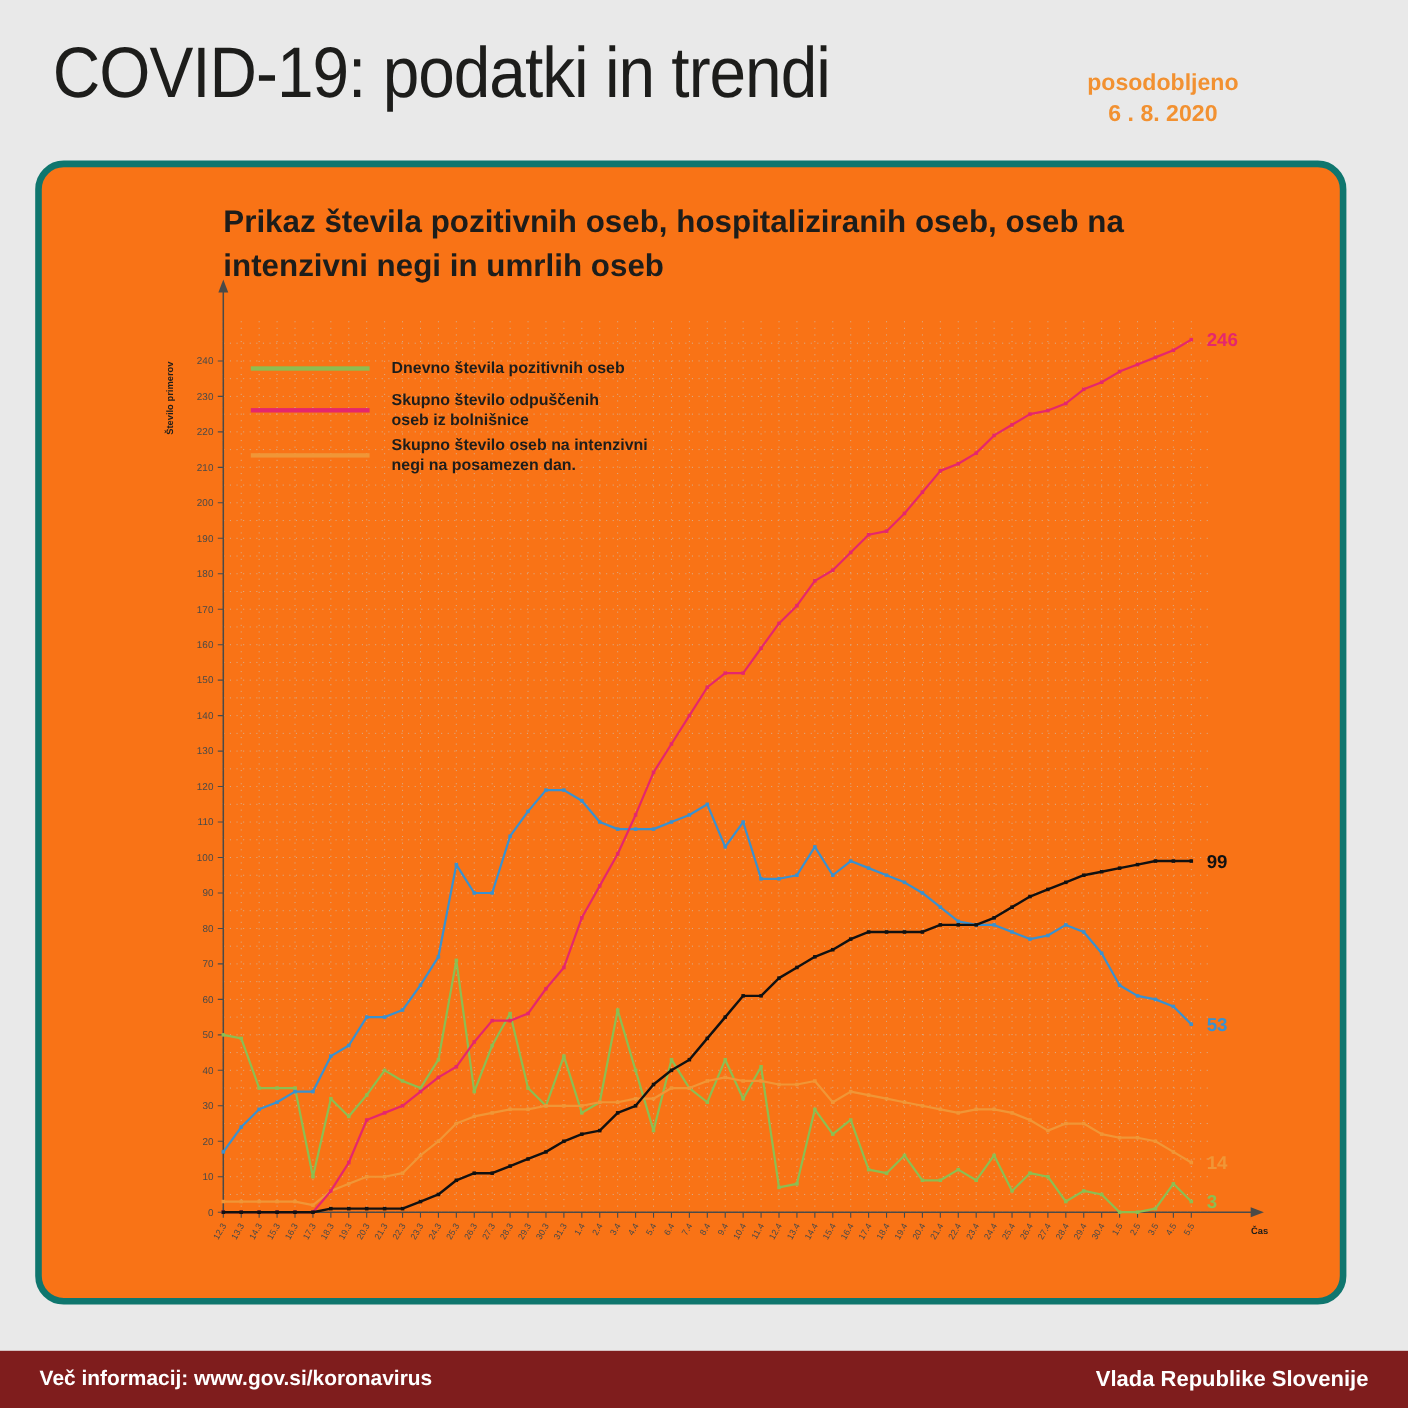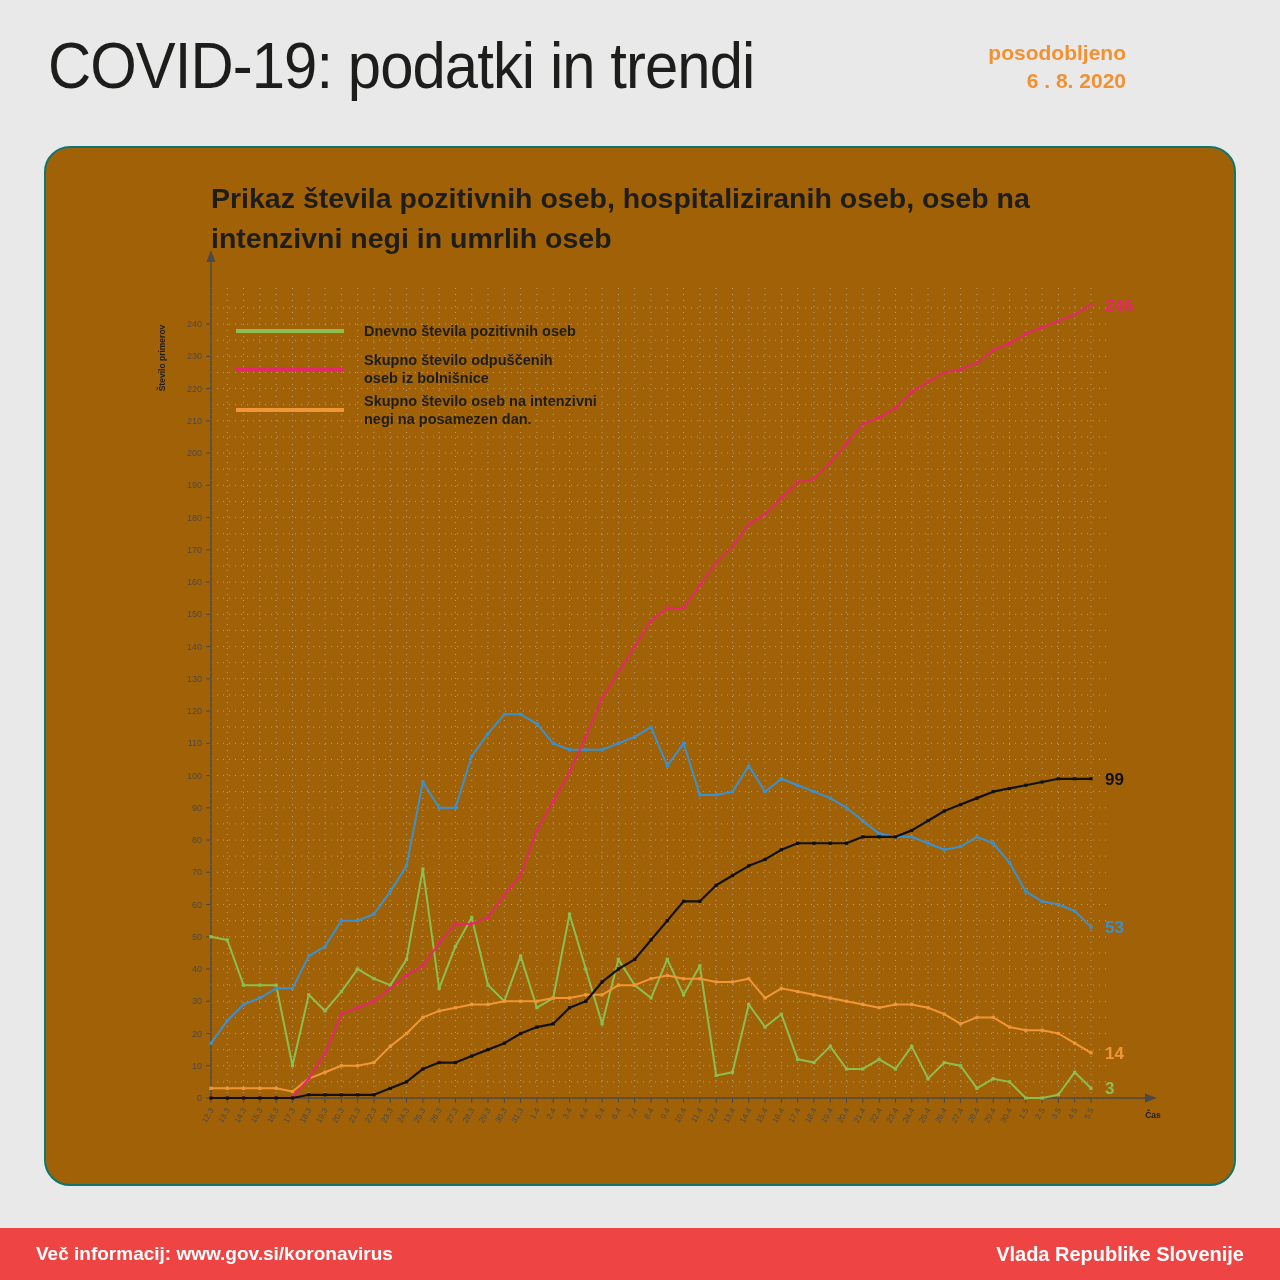--- a/index.html
+++ b/index.html
@@ -32,40 +32,40 @@
     color: #1d1d1b;
     letter-spacing: -1px;
     white-space: nowrap;
     font-family: "Liberation Sans Narrow", "Liberation Sans", sans-serif;
     transform: scaleX(0.92);
     transform-origin: left top;
   }
   .update-block {
     position: absolute;
     right: 34px;
-    top: 39px;
-    text-align: right;
+    top: 62px;
+    text-align: center;
     color: #f29131;
     font-weight: 700;
     font-size: 21px;
     line-height: 1.35;
     font-family: "Liberation Sans Narrow", "Liberation Sans", sans-serif;
   }
 
   
   .card {
     position: absolute;
-    left: 44px;
+    left: 32px;
     top: 146px;
     width: 1192px;
     height: 1040px;
-    border: 2px solid #0f766e;
+    border: 6px solid #0f766e;
     border-radius: 26px;
     box-sizing: border-box;
-    background: #a16207;
+    background: #f97316;
   }
   .chart-title {
     position: absolute;
     left: 165px;
     top: 30px;
     width: 950px;
     font-size: 28.5px;
     font-weight: 700;
     line-height: 1.42;
     color: #1d1d1b;
@@ -140,21 +140,21 @@
     font-family: "Liberation Sans Narrow", "Liberation Sans", sans-serif;
   }
 
   
   .page-footer {
     position: absolute;
     left: 0;
     bottom: 0;
     width: 1280px;
     height: 52px;
-    background: #ef4444;
+    background: #7f1d1d;
   }
   .footer-left {
     position: absolute;
     left: 36px;
     top: 15px;
     color: #ffffff;
     font-size: 19px;
     font-weight: 700;
     font-family: "Liberation Sans Narrow", "Liberation Sans", sans-serif;
   }

